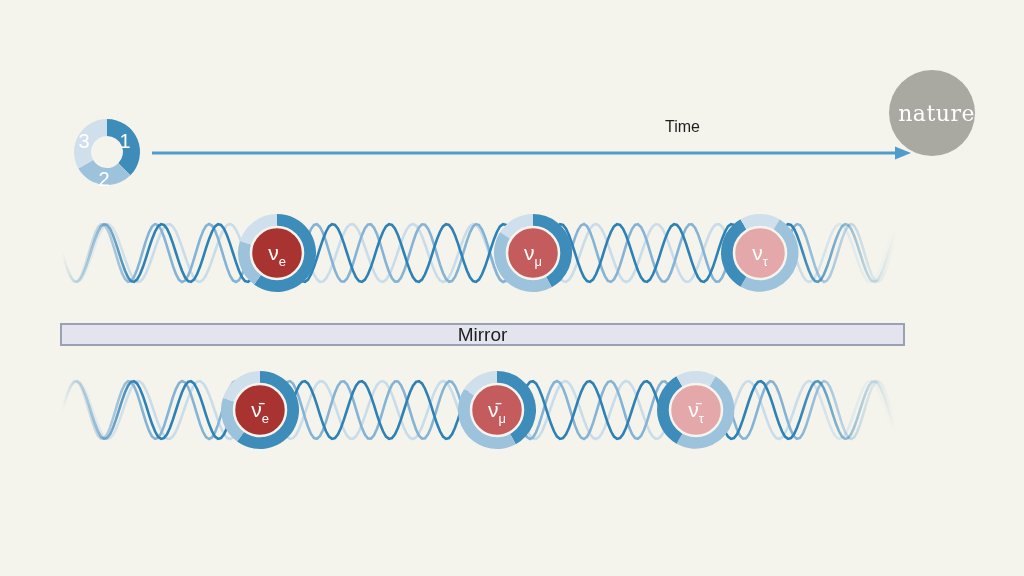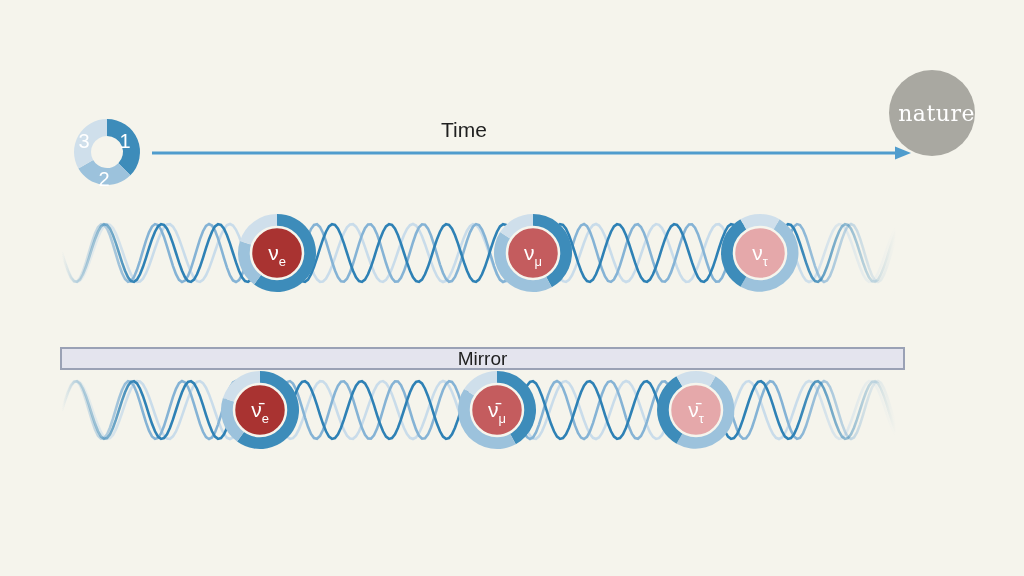--- a/index.html
+++ b/index.html
@@ -4,25 +4,25 @@
 <style>
   html,body{margin:0;padding:0;}
   body{font-family:"Liberation Sans",sans-serif;background:#ddd;}
   .stage{position:relative;width:1024px;height:576px;background:var(--bg);overflow:hidden;}
   .stage svg.scene{position:absolute;left:0;top:0;}
   svg text{font-family:"Liberation Sans",sans-serif;}
   .plabel{font-size:21px;fill:#ffffff;}
   .psub{font-size:13px;fill:#ffffff;}
   .massnum{font-size:20px;fill:#ffffff;}
   .label{position:absolute;color:var(--text);}
-  .time-label{left:244px;top:118px;width:440px;text-align:center;font-size:21px;}
+  .time-label{left:260px;top:118px;width:440px;text-align:right;font-size:16px;}
   .mass-label{left:45px;top:188px;font-size:20px;}
   .mirror-bar{position:absolute;left:60px;top:323px;width:841px;height:19px;
     background:var(--mirror_fill);border:2px solid var(--mirror_border);
-    display:flex;align-items:center;justify-content:center;margin-top:24px;}
+    display:flex;align-items:center;justify-content:center;}
   .mirror-label{font-size:19px;color:var(--text);line-height:1;}
   .nature-logo{position:absolute;left:889px;top:70px;width:86px;height:86px;border-radius:50%;
     background:var(--logo_bg);display:flex;align-items:center;justify-content:flex-end;}
   .nature-text{font-family:"DejaVu Serif",serif;font-size:22px;color:#ffffff;letter-spacing:0.5px;}
 </style>
 </head>
 <body>
 
 <div class="stage">
 

